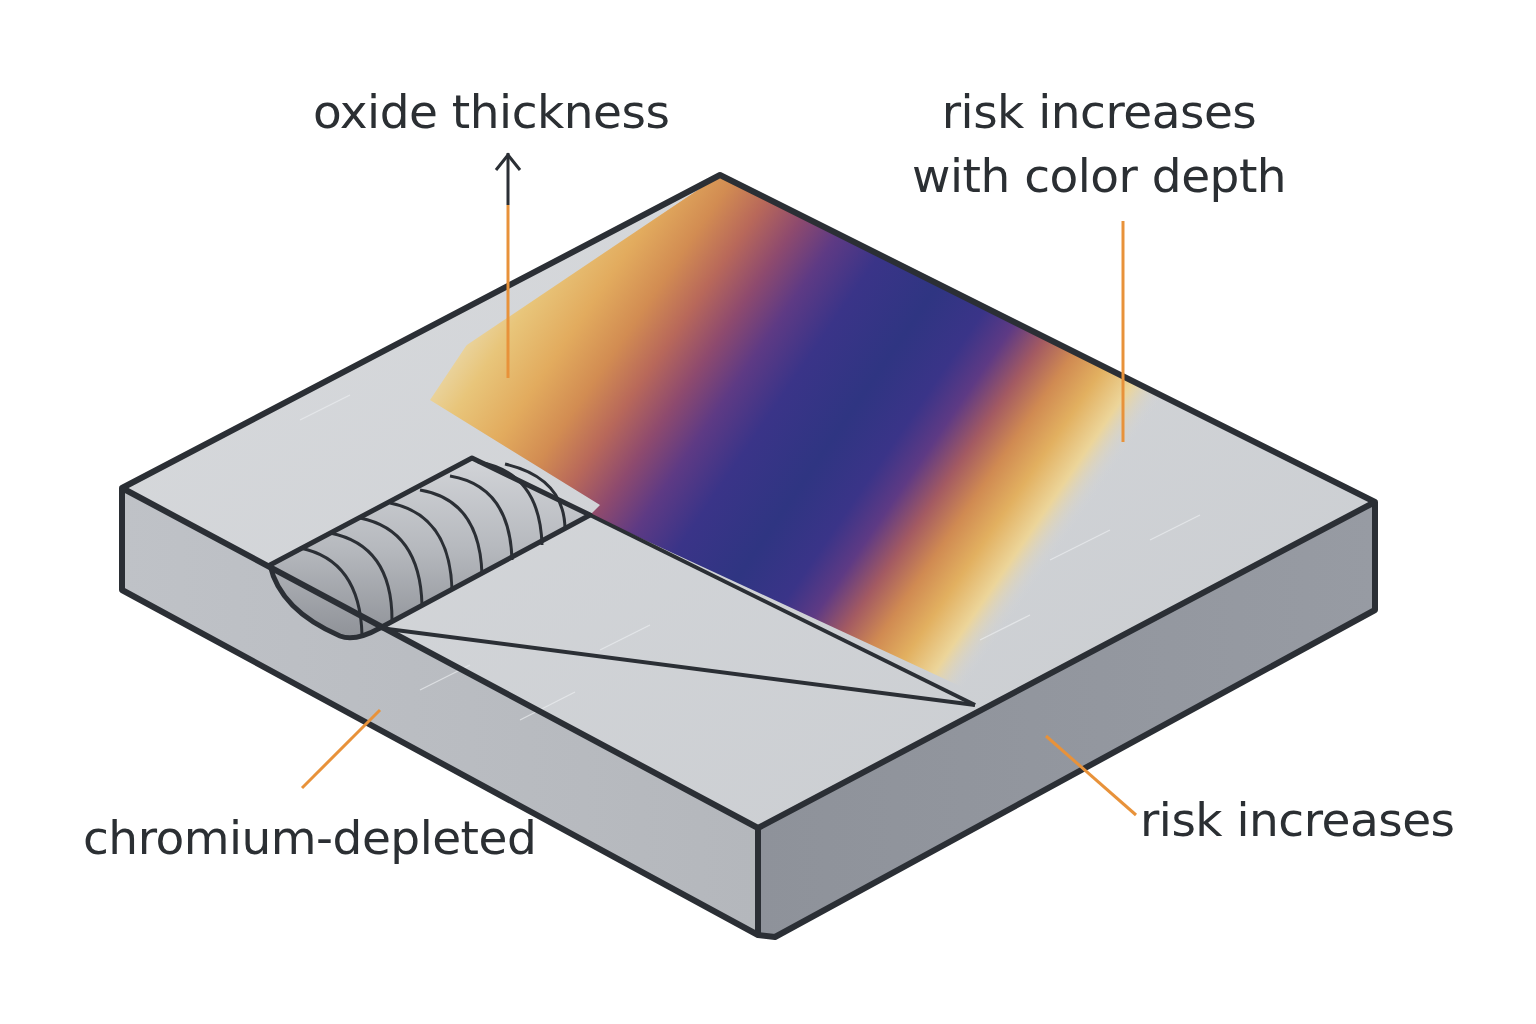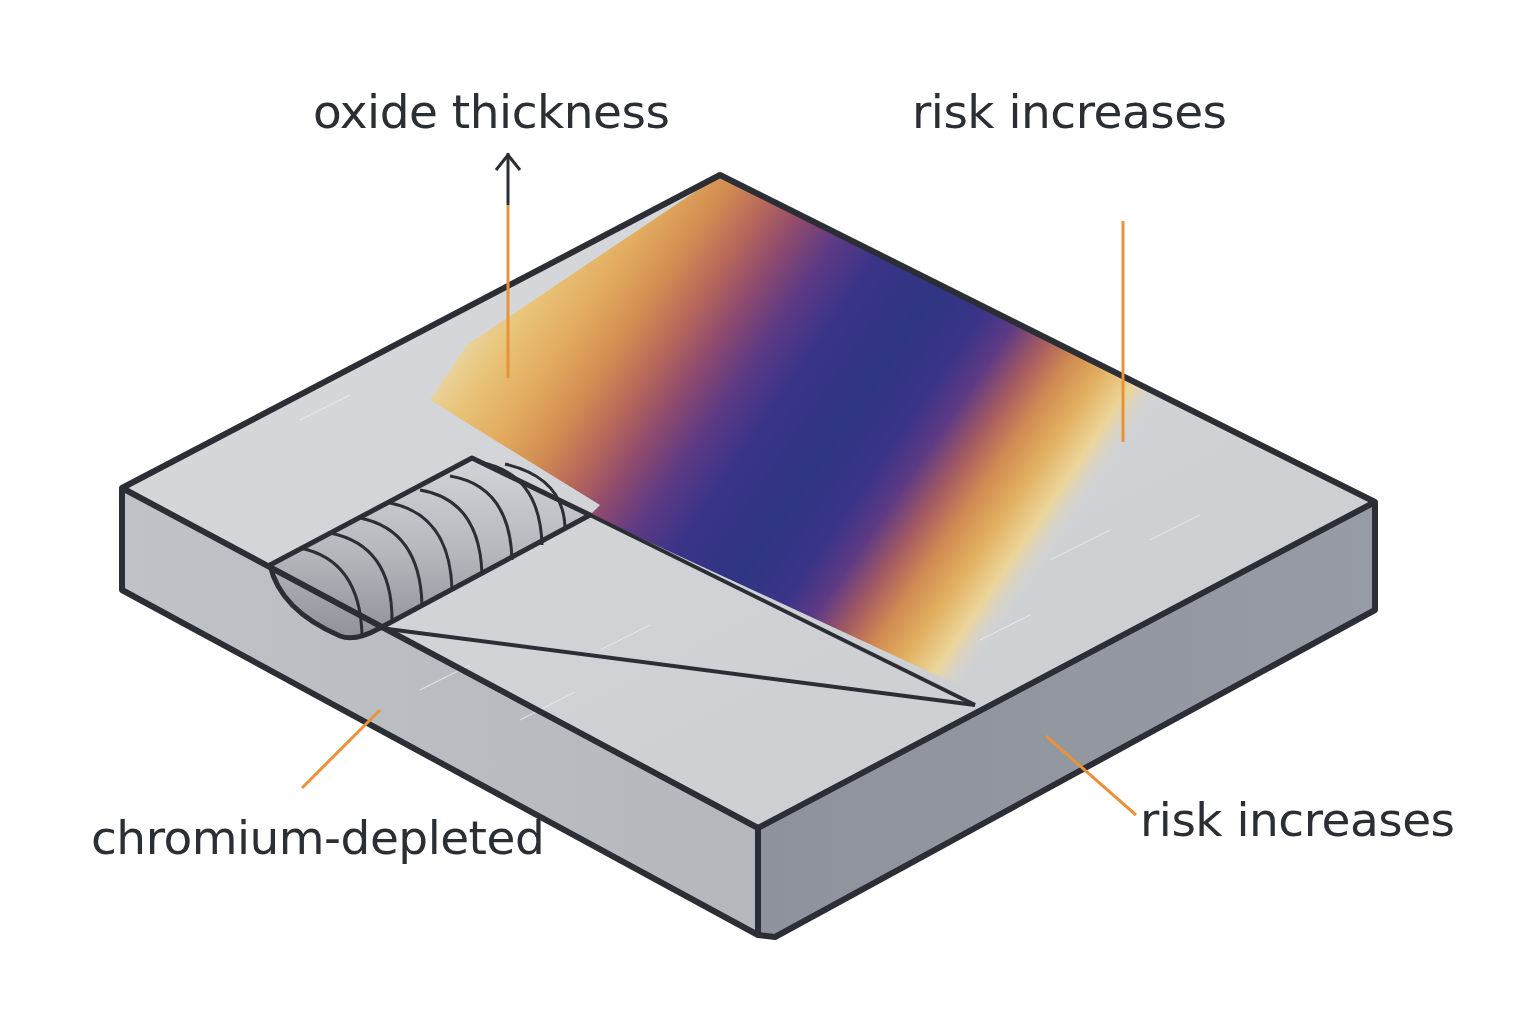--- a/index.html
+++ b/index.html
@@ -2,21 +2,21 @@
 <html><head>
 <meta charset="utf-8">
 <style>
   html, body { margin: 0; padding: 0; background: #ffffff; }
   body { width: 1536px; height: 1024px; position: relative; overflow: hidden; font-family: "DejaVu Sans", sans-serif; }
   #stage { position: absolute; left: 0; top: 0; width: 1536px; height: 1024px; }
   .label { position: absolute; color: #2b2f33; font-family: "DejaVu Sans", sans-serif; font-size: 47px; line-height: 64px; letter-spacing: -0.5px; white-space: nowrap; }
   .label .line { display: block; }
   #label-oxide { left: 313px; top: 80px; }
   #label-risk-top { left: 912px; top: 80px; text-align: center; }
-  #label-chromium { left: 91px; top: 806px; text-align: right; }
+  #label-chromium { left: 83px; top: 806px; text-align: right; }
   #label-risk-bottom { left: 1140px; top: 788px; text-align: center; }
 </style>
 </head>
 <body>
 
 <div id="stage">
   <svg width="1536" height="1024" viewBox="0 0 1536 1024" xmlns="http://www.w3.org/2000/svg">
     <defs>
       <linearGradient id="topGrad" x1="0" y1="0" x2="1" y2="1">
         <stop offset="0" stop-color="#d8dadd"></stop>
@@ -117,20 +117,21 @@
 
       <line x1="1046" y1="736" x2="1136" y2="815" stroke="#e8923a" stroke-width="3"></line>
     </g>
   </svg>
 
   <div class="label" id="label-oxide">
     <span class="line">oxide thickness</span>
   </div>
   <div class="label" id="label-risk-top">
     <span class="line">risk increases</span>
+    <span class="line">with color depth</span>
   </div>
   <div class="label" id="label-chromium">
     <span class="line">chromium-depleted</span>
   </div>
   <div class="label" id="label-risk-bottom">
     <span class="line">risk increases</span>
   </div>
 </div>
 
 </body></html>

